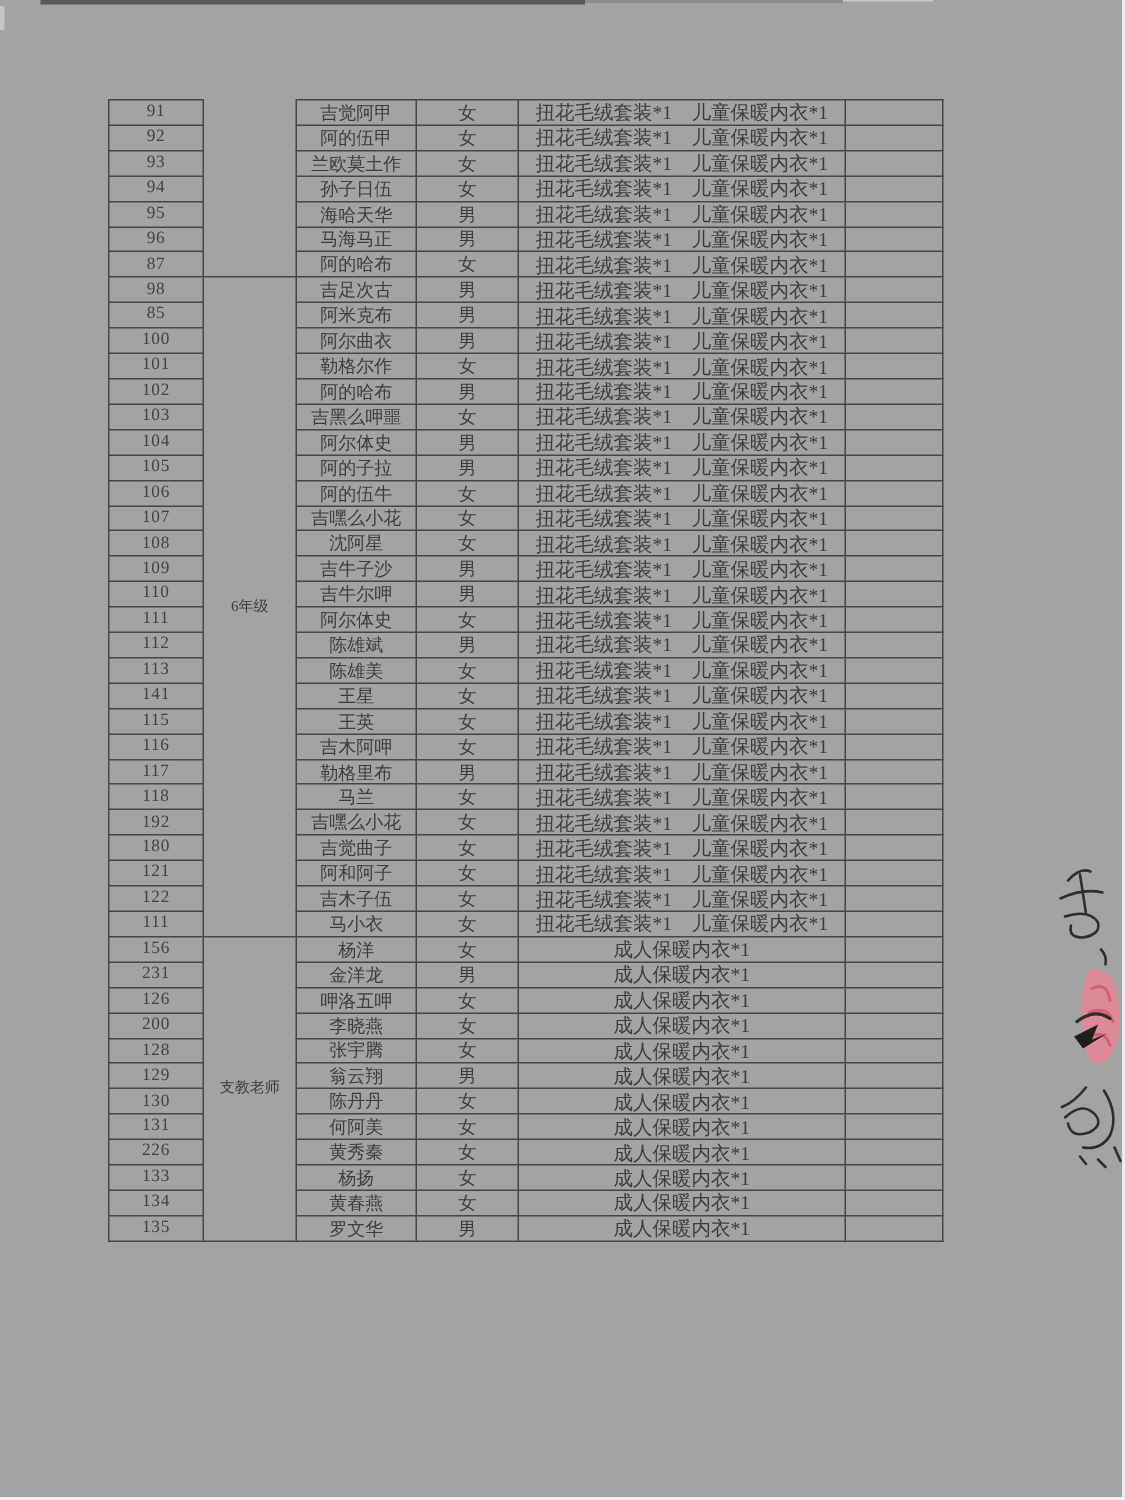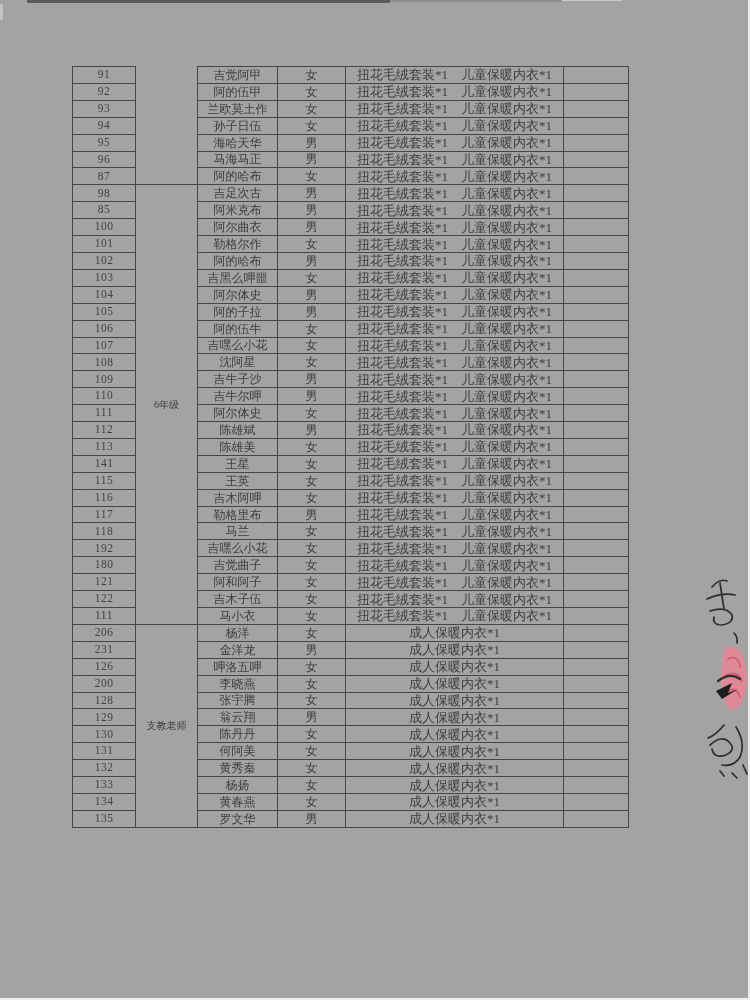--- a/index.html
+++ b/index.html
@@ -284,21 +284,21 @@
           <td class="c-blank"></td>
         </tr>
         <tr>
           <td class="c-num">111</td>
           <td class="c-name">马小衣</td>
           <td class="c-gender">女</td>
           <td class="c-items">扭花毛绒套装*1　儿童保暖内衣*1</td>
           <td class="c-blank"></td>
         </tr>
         <tr>
-          <td class="c-num">206</td>
+          <td class="c-num">156</td>
           <td class="c-grade" rowspan="12">支教老师</td>
           <td class="c-name">杨洋</td>
           <td class="c-gender">女</td>
           <td class="c-items">成人保暖内衣*1</td>
           <td class="c-blank"></td>
         </tr>
         <tr>
           <td class="c-num">231</td>
           <td class="c-name">金洋龙</td>
           <td class="c-gender">男</td>
@@ -341,21 +341,21 @@
           <td class="c-blank"></td>
         </tr>
         <tr>
           <td class="c-num">131</td>
           <td class="c-name">何阿美</td>
           <td class="c-gender">女</td>
           <td class="c-items">成人保暖内衣*1</td>
           <td class="c-blank"></td>
         </tr>
         <tr>
-          <td class="c-num">132</td>
+          <td class="c-num">226</td>
           <td class="c-name">黄秀秦</td>
           <td class="c-gender">女</td>
           <td class="c-items">成人保暖内衣*1</td>
           <td class="c-blank"></td>
         </tr>
         <tr>
           <td class="c-num">133</td>
           <td class="c-name">杨扬</td>
           <td class="c-gender">女</td>
           <td class="c-items">成人保暖内衣*1</td>

